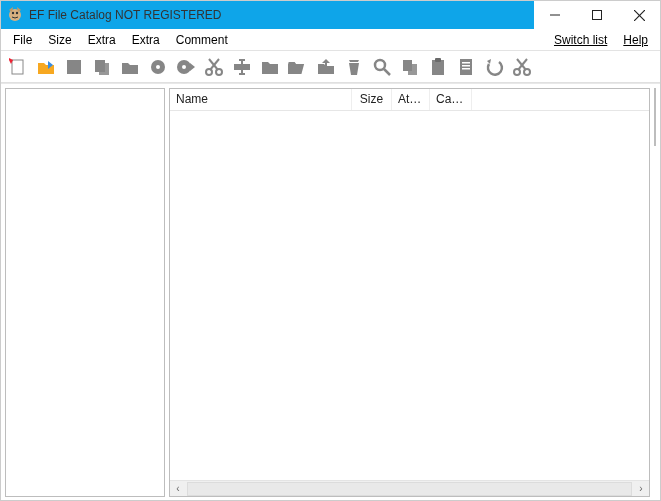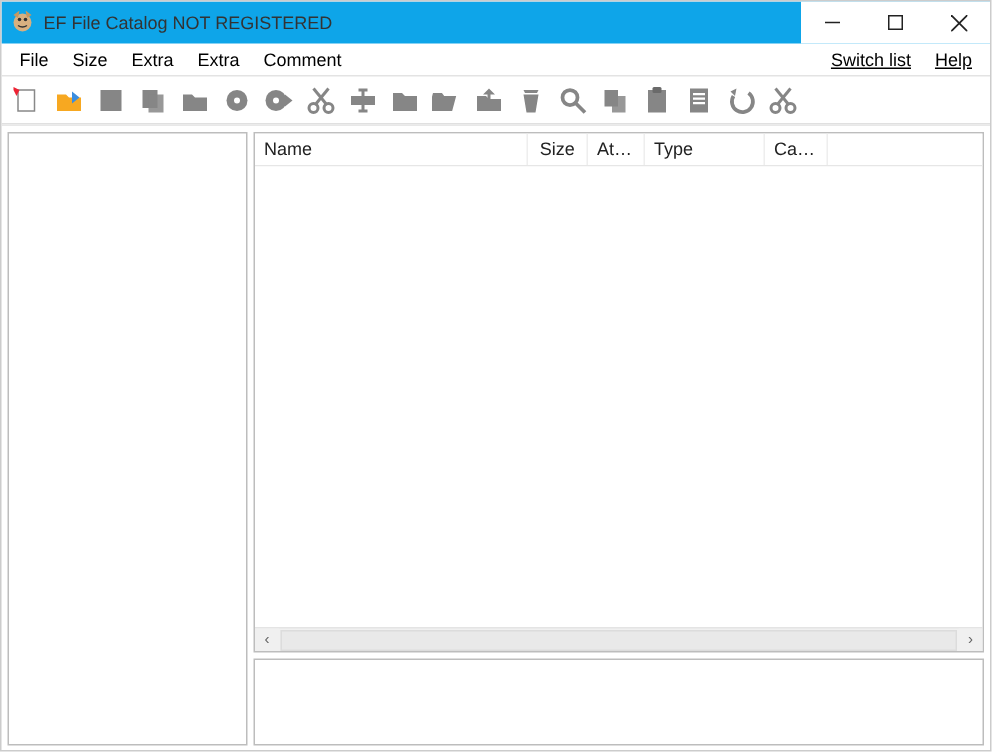--- a/index.html
+++ b/index.html
@@ -23,21 +23,21 @@
   .toolbar { height: 32px; border-bottom: 1px solid #e0e0e0; display:flex; align-items:center; padding: 0 4px; gap: 2px; }
   .tbtn { width: 26px; height: 26px; display:flex; align-items:center; justify-content:center; }
   .tbtn .glyph { width: 20px; height: 20px; display:flex; align-items:center; justify-content:center; }
   .gray-shape { fill:#868686; }
   .orange-shape { fill:#f7a821; }
   .blue-shape { fill:#3a8de0; }
 
   
   .content { display:flex; height: calc(501px - 28px - 22px - 32px - 1px); border-top: 1px solid #e8e8e8; }
   .left-pane { width: 160px; border: 1px solid #bdbdbd; margin: 4px 2px 4px 4px; background:#fff; }
-  .right-area { flex:1; display:flex; flex-direction:column; margin: 4px 4px 4px 2px; gap: 4px; }
+  .right-area { flex:1; display:flex; flex-direction:row; margin: 4px 4px 4px 2px; gap: 4px; }
   .list-pane { flex:1; border:1px solid #bdbdbd; background:#fff; display:flex; flex-direction:column; overflow:hidden; }
   .info-pane { height: 58px; border:1px solid #bdbdbd; background:#fff; }
 
   
   .cols { height: 22px; display:flex; background:#fff; border-bottom: 1px solid #e6e6e6; font-size:12px; color:#222; }
   .col { padding: 3px 6px; border-right: 1px solid #eee; overflow:hidden; white-space:nowrap; text-overflow:ellipsis; }
   .col.right { text-align:center; }
   .list-body { flex:1; background:#fff; position:relative; }
 
   
@@ -255,21 +255,20 @@
 </div>
 
 <div class="content">
   <div class="left-pane"></div>
   <div class="right-area">
     <div class="list-pane">
       <div class="cols">
         <div class="col" style="width:182px">Name</div>
         <div class="col right" style="width:40px">Size</div>
         <div class="col" style="width:38px">Attri...</div>
-        <div class="col" style="width:80px">Type</div>
         <div class="col" style="width:42px">Cate...</div>
       </div>
       <div class="list-body"></div>
       <div class="hscroll">
         <div class="arrow">‹</div>
         <div class="track"></div>
         <div class="arrow">›</div>
       </div>
     </div>
     <div class="info-pane"></div>

